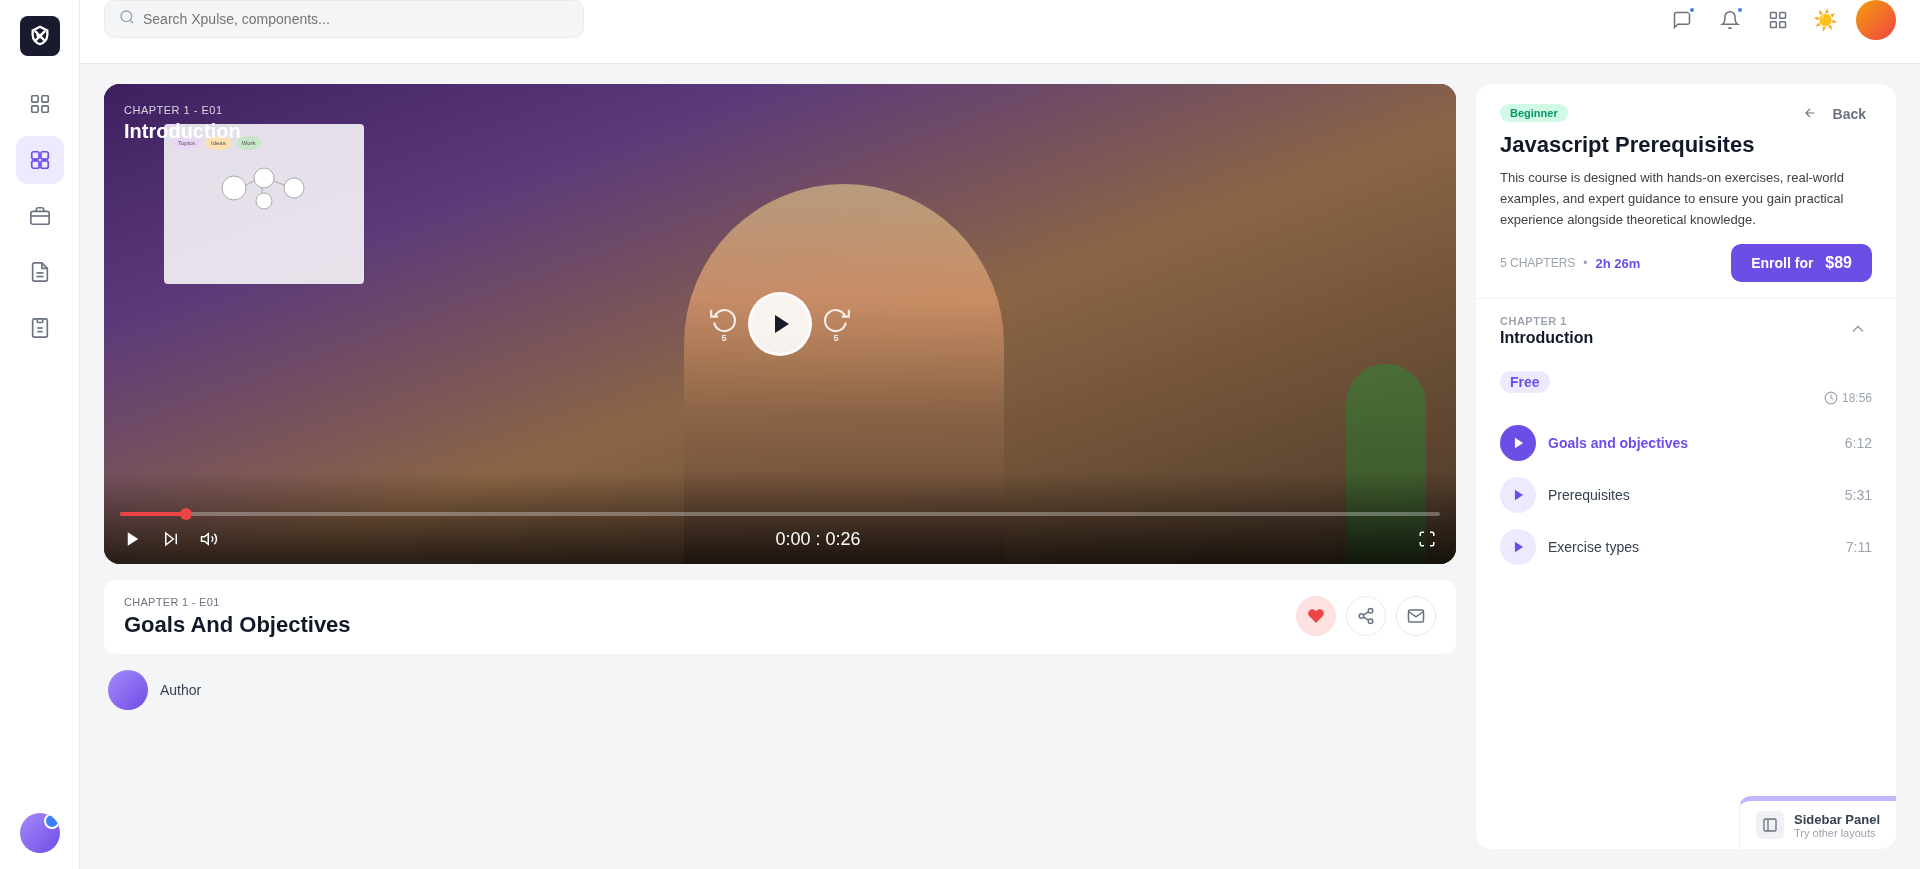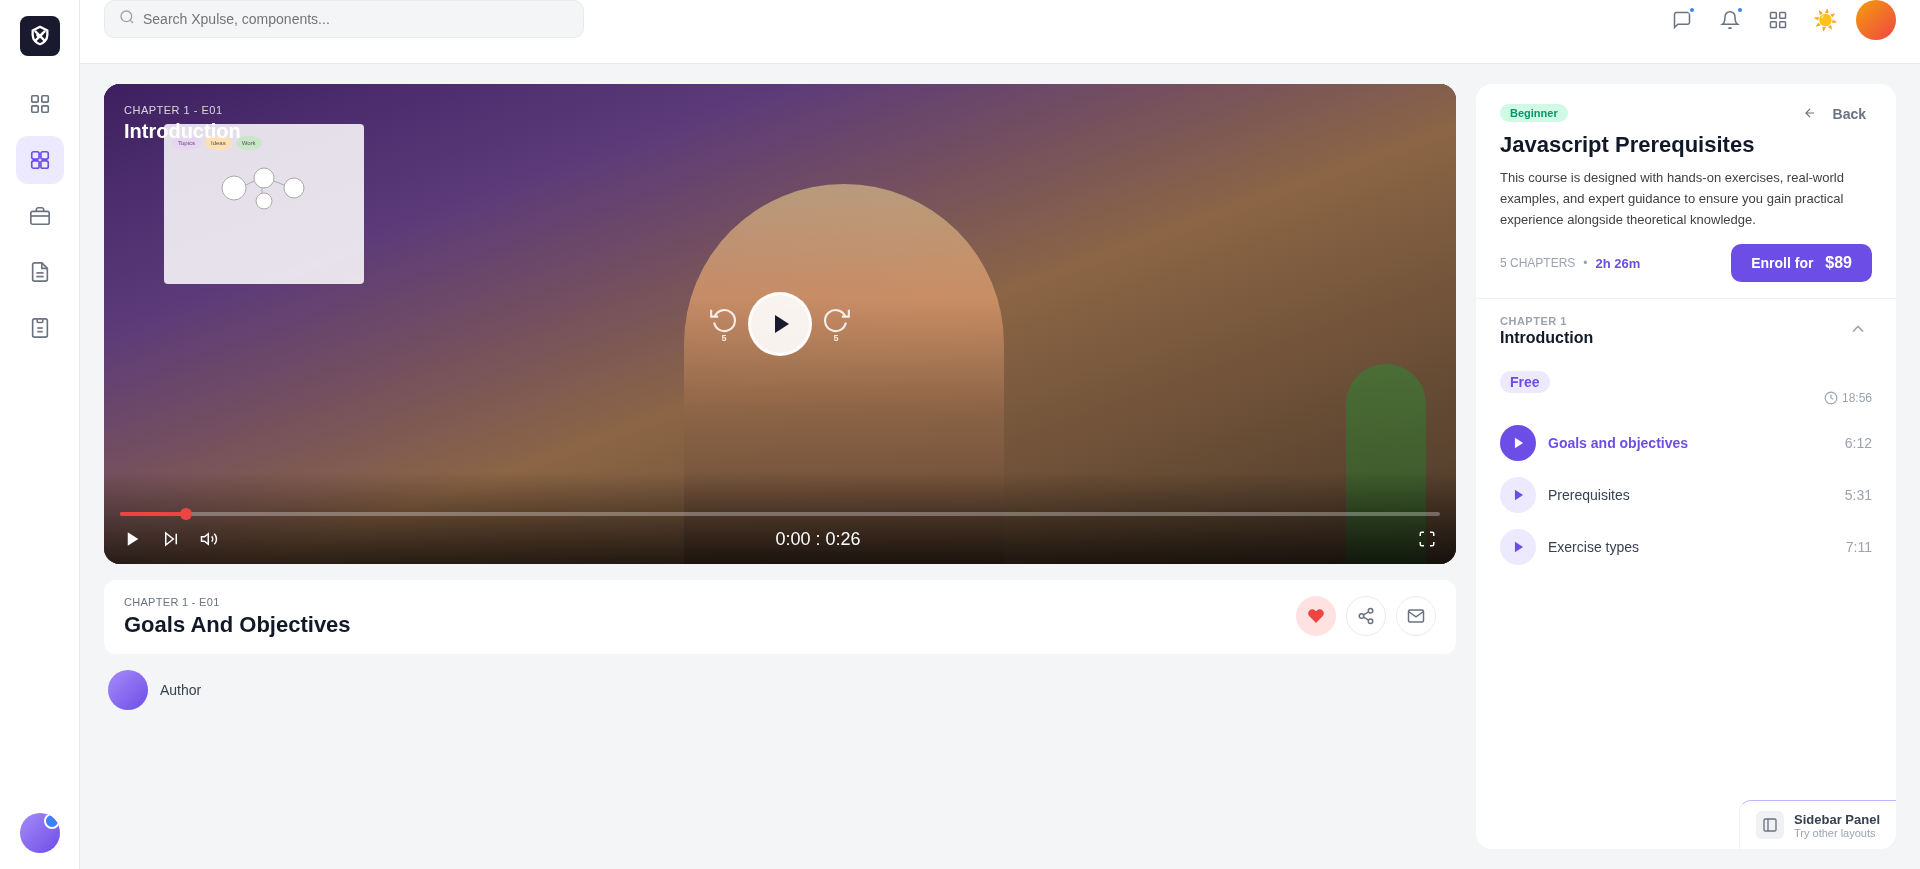--- a/index.html
+++ b/index.html
@@ -497,21 +497,21 @@
     .lesson-duration {
       font-size: 14px;
       color: #9ca3af;
     }
 
     
     .sidebar-panel-footer {
       position: absolute;
       bottom: 0; right: 0;
       background: #fff;
-      border-top: 1px solid #c4b5fd;
+      border-top: 5px solid #c4b5fd;
       border-left: 1px solid #f0f1f5;
       border-radius: 12px 0 0 0;
       padding: 10px 16px;
       display: flex;
       align-items: center;
       gap: 10px;
       cursor: pointer;
     }
     .sidebar-panel-icon {
       width: 28px; height: 28px;

